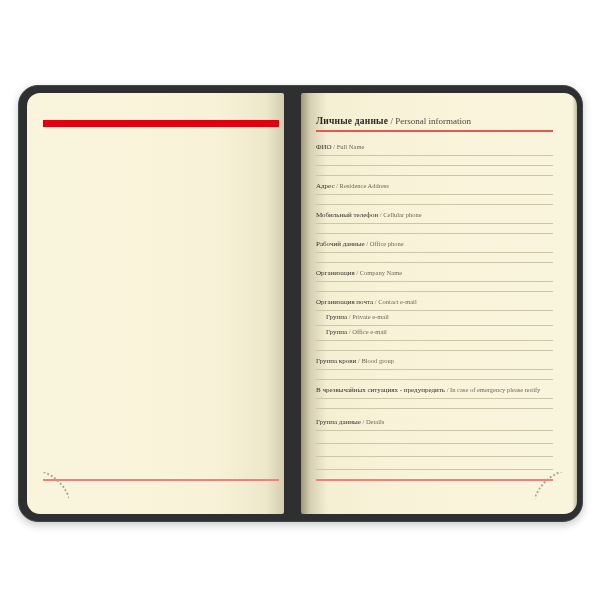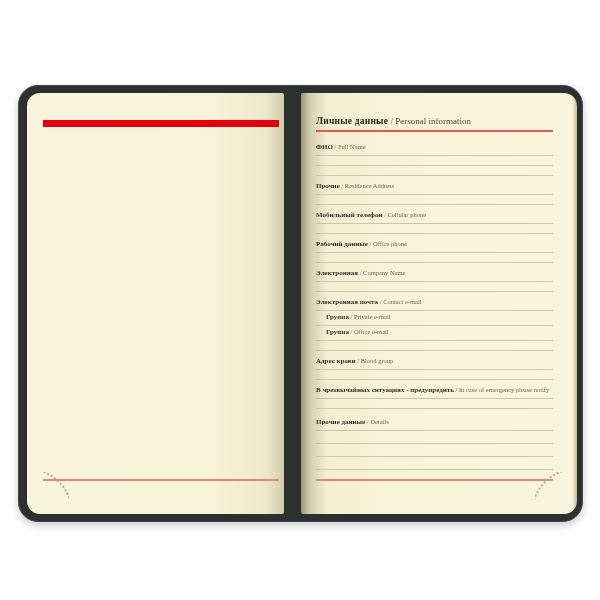--- a/index.html
+++ b/index.html
@@ -46,21 +46,21 @@
   .rp-header .sep,.rp-header .en{color:#4e463c;font-size:9px;}
 
   .fields{margin-top:0;}
   .field{margin-top:5px;}
   .fields > div:nth-of-type(1){margin-top:10px;}
   .fields > div:nth-of-type(11){margin-top:8px;}
   .field.indent{margin-top:1px;}
   .label{font-size:7px;line-height:9px;padding-bottom:3px;border-bottom:1px solid var(--rule);
     white-space:nowrap;}
   .field.indent .label{padding-left:10px;}
-  .label .ru{font-weight:bold;color:var(--ink);}
+  .label .ru{font-weight:normal;color:var(--ink);}
   .label .sep,.label .en{color:var(--ink-soft);font-size:6.5px;}
   .rule{height:10px;border-bottom:1px solid var(--rule);}
   .fields > div:nth-of-type(11) .rule{height:13px;}
   .rp-bottom-red{position:absolute;left:15px;right:24px;top:386px;height:2px;background:var(--soft-red);}
 </style>
 </head>
 <body>
 
 <div class="stage">
   <div class="notebook">
@@ -84,21 +84,21 @@
                 <span class="ru">ФИО</span><span class="sep"> / </span><span class="en">Full Name</span>
               </div>
               <div class="rules">
                 <div class="rule"></div>
                 <div class="rule"></div>
               </div>
             </div>
 
             <div class="field">
               <div class="label">
-                <span class="ru">Прочие</span><span class="sep"> / </span><span class="en">Residence Address</span>
+                <span class="ru">Адрес</span><span class="sep"> / </span><span class="en">Residence Address</span>
               </div>
               <div class="rules">
                 <div class="rule"></div>
               </div>
             </div>
 
             <div class="field">
               <div class="label">
                 <span class="ru">Мобильный телефон</span><span class="sep"> / </span><span class="en">Cellular phone</span>
               </div>
@@ -111,30 +111,30 @@
               <div class="label">
                 <span class="ru">Рабочий данные</span><span class="sep"> / </span><span class="en">Office phone</span>
               </div>
               <div class="rules">
                 <div class="rule"></div>
               </div>
             </div>
 
             <div class="field">
               <div class="label">
-                <span class="ru">Электронная</span><span class="sep"> / </span><span class="en">Company Name</span>
+                <span class="ru">Организация</span><span class="sep"> / </span><span class="en">Company Name</span>
               </div>
               <div class="rules">
                 <div class="rule"></div>
               </div>
             </div>
 
             <div class="field">
               <div class="label">
-                <span class="ru">Электронная почта</span><span class="sep"> / </span><span class="en">Contact e-mail</span>
+                <span class="ru">Организация почта</span><span class="sep"> / </span><span class="en">Contact e-mail</span>
               </div>
               <div class="rules"></div>
             </div>
 
             <div class="field indent">
               <div class="label">
                 <span class="ru">Группа</span><span class="sep"> / </span><span class="en">Private e-mail</span>
               </div>
               <div class="rules"></div>
             </div>
@@ -143,39 +143,39 @@
               <div class="label">
                 <span class="ru">Группа</span><span class="sep"> / </span><span class="en">Office e-mail</span>
               </div>
               <div class="rules">
                 <div class="rule"></div>
               </div>
             </div>
 
             <div class="field">
               <div class="label">
-                <span class="ru">Адрес крови</span><span class="sep"> / </span><span class="en">Blood group</span>
+                <span class="ru">Группа крови</span><span class="sep"> / </span><span class="en">Blood group</span>
               </div>
               <div class="rules">
                 <div class="rule"></div>
               </div>
             </div>
 
             <div class="field">
               <div class="label">
                 <span class="ru">В чрезвычайных ситуациях - предупредить</span><span class="sep"> / </span><span class="en">In case of emergency please notify</span>
               </div>
               <div class="rules">
                 <div class="rule"></div>
               </div>
             </div>
 
             <div class="field">
               <div class="label">
-                <span class="ru">Прочие данные</span><span class="sep"> / </span><span class="en">Details</span>
+                <span class="ru">Группа данные</span><span class="sep"> / </span><span class="en">Details</span>
               </div>
               <div class="rules">
                 <div class="rule"></div>
                 <div class="rule"></div>
                 <div class="rule"></div>
               </div>
             </div>
           </div>
       </div>
       <div class="rp-bottom-red"></div>

